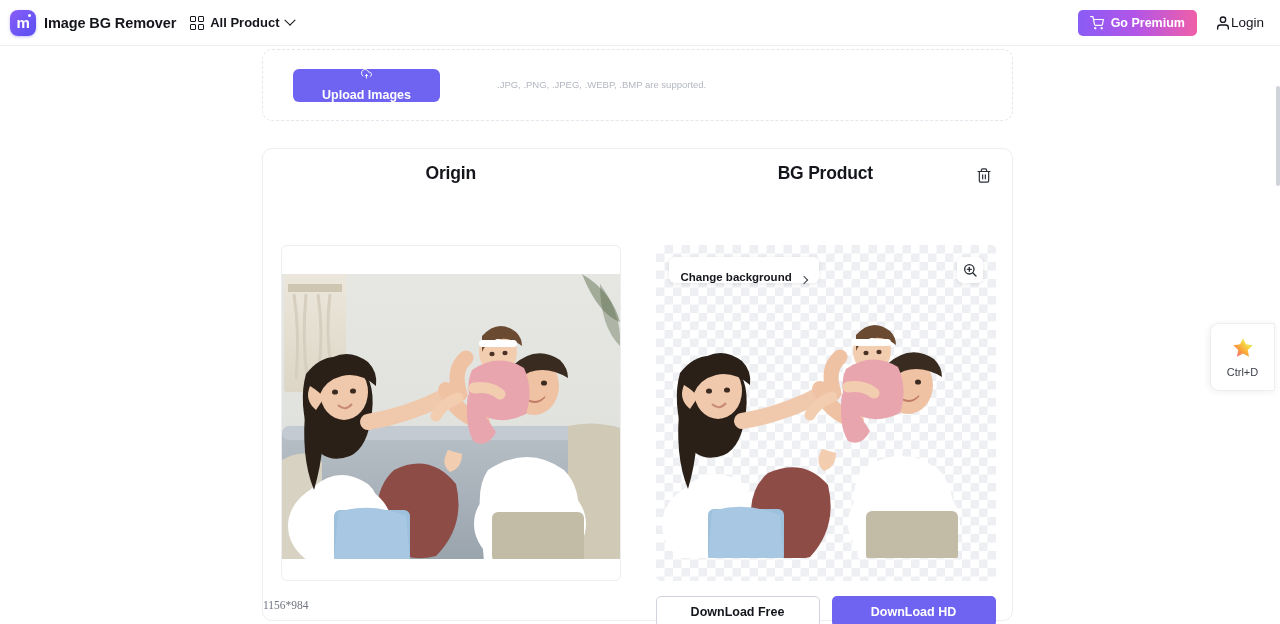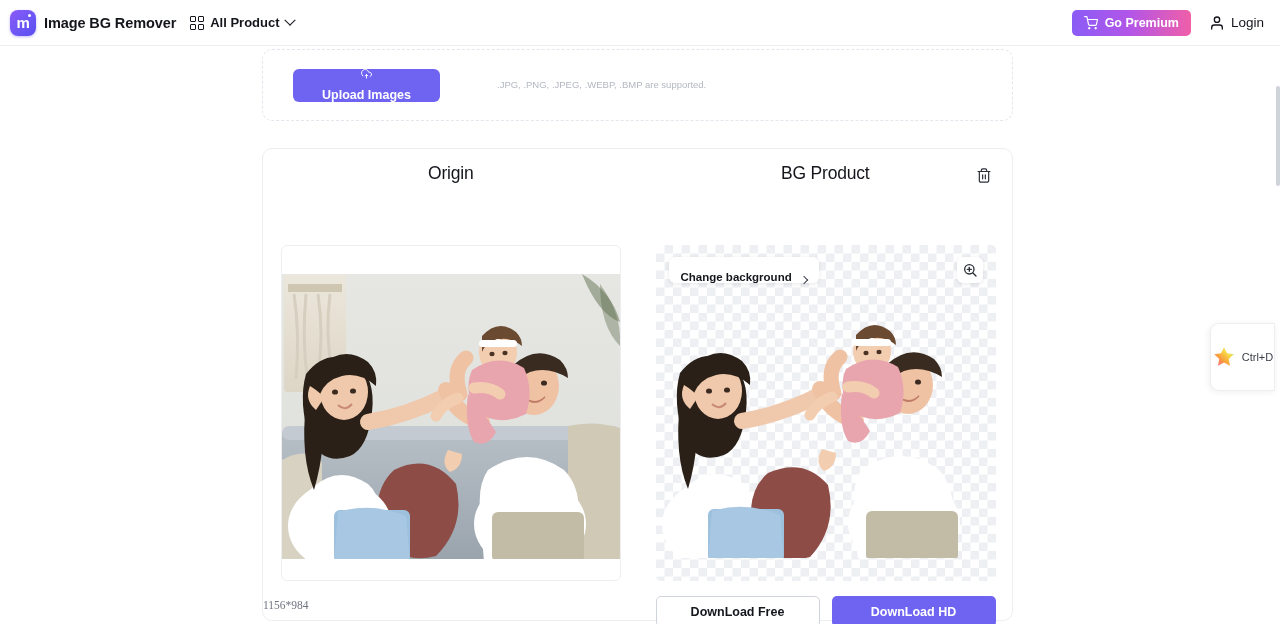--- a/index.html
+++ b/index.html
@@ -96,21 +96,21 @@
     background: linear-gradient(90deg, #8a5cf6 0%, #b255e8 48%, #f05fa8 100%);
     color: #ffffff;
     font-size: 12.5px;
     font-weight: bold;
     font-family: "Liberation Sans", sans-serif;
     cursor: pointer;
     white-space: nowrap;
     margin-left: 44px;
   }
   .login {
-    display: flex; align-items: center; gap: 6px;
+    display: flex; align-items: center; 
     cursor: pointer;
   }
   .login-label { font-size: 13.5px; color: #14161c; }
 
   
   .page {
     position: absolute;
     top: 46px; left: 0;
     width: 1280px; height: 578px;
     background: #ffffff;
@@ -155,21 +155,21 @@
     background: #ffffff;
   }
   .panes { display: flex; height: 100%; }
   .pane { position: relative; }
   .pane-origin { width: 376px; }
   .pane-result { width: 374px; }
 
   .pane-title {
     text-align: center;
     font-size: 17.5px;
-    font-weight: normal;
+    font-weight: bold;
     color: #14161c;
     margin-top: 14px;
     letter-spacing: -0.2px;
   }
   .trash-btn {
     position: absolute;
     top: 16px; right: 18px;
     width: 20px; height: 20px;
     background: none; border: none;
     cursor: pointer;
@@ -272,21 +272,21 @@
 
   
   .bookmark {
     position: absolute;
     left: 1210px; top: 277px;
     width: 65px; height: 68px;
     background: #ffffff;
     border: 1px solid #eceef2;
     border-radius: 9px 0 0 9px;
     box-shadow: -1px 1px 6px rgba(20,22,28,.07);
-    display: flex; 
+    display: flex; flex-direction: column;
     align-items: center; justify-content: center;
     gap: 6px;
     z-index: 10;
   }
   .bookmark-label { font-size: 11px; color: #3c4049; }
 
   .rt-edge {
     position: absolute;
     left: 1276px; top: 40px;
     width: 4px; height: 100px;

